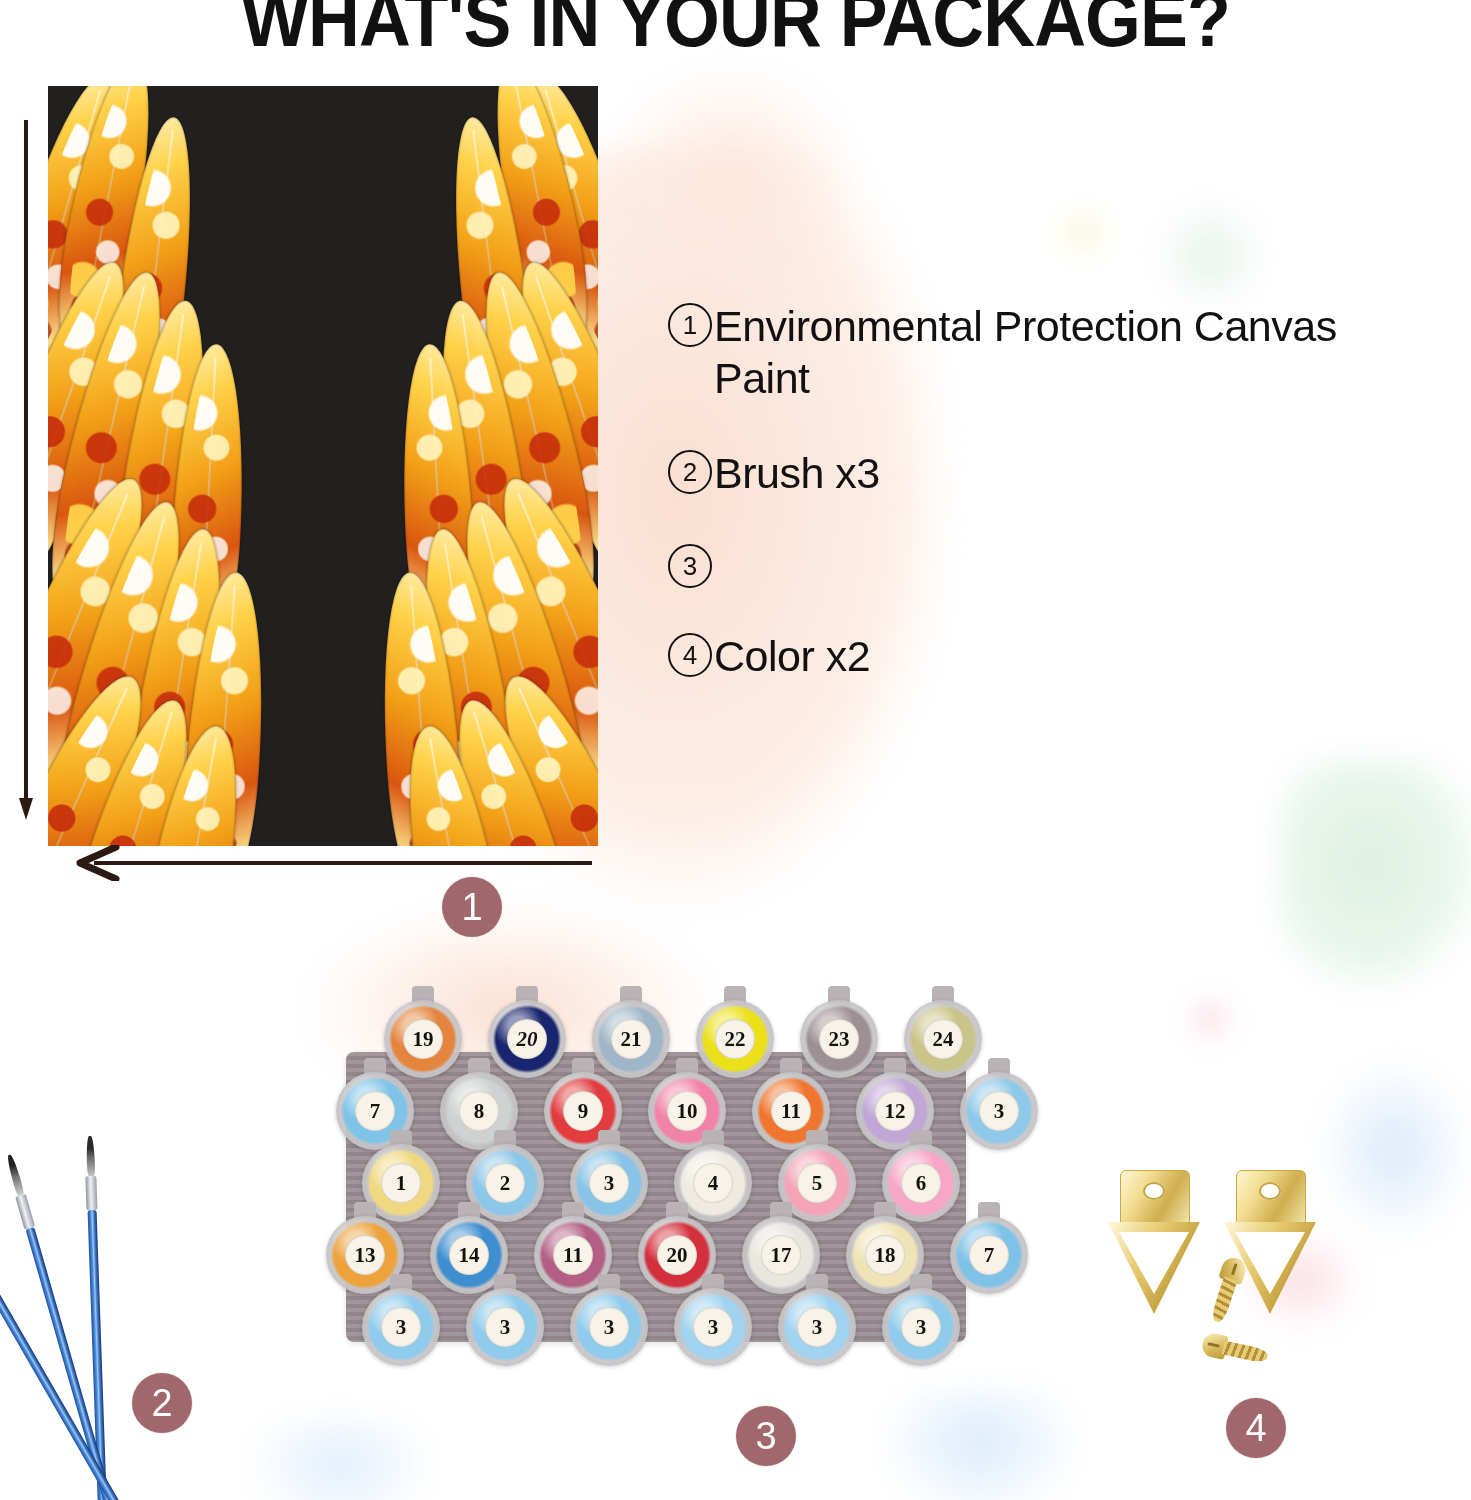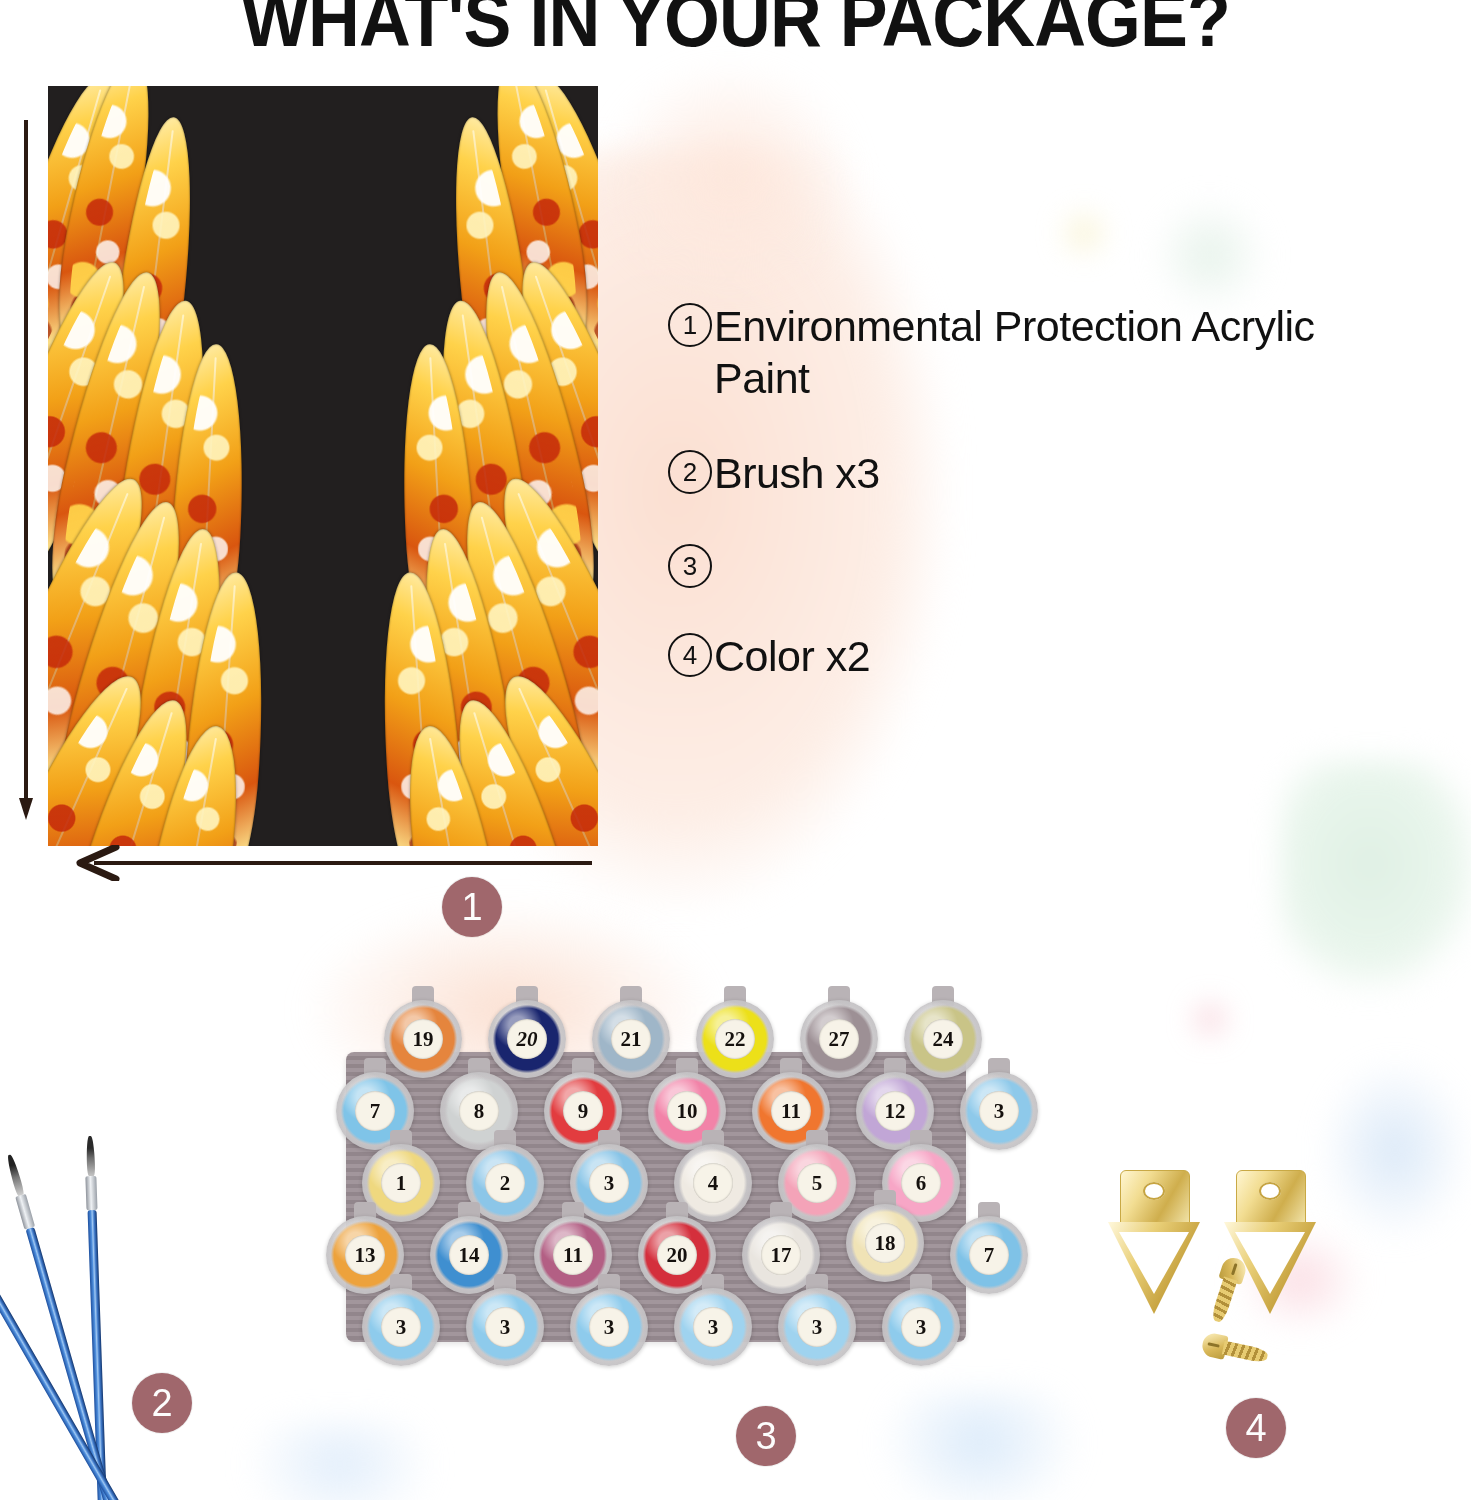--- a/index.html
+++ b/index.html
@@ -279,21 +279,21 @@
     <polygon points="8,700 1,678 15,678" fill="#2b1a12"></polygon>
   </svg>
   <svg id="arrowH" viewBox="0 0 520 36">
     <line x1="520" y1="18" x2="22" y2="18" stroke="#2b1a12" stroke-width="4"></line>
     <polyline points="44,2 8,18 44,34" fill="none" stroke="#2b1a12" stroke-width="7" stroke-linecap="round" stroke-linejoin="round"></polyline>
   </svg>
 
   <div id="list">
     <div class="li">
       <span class="num">1</span>
-      <span class="txt">Environmental Protection Acrylic Paint</span>
+      <span class="txt">Environmental Protection Canvas Paint</span>
     </div>
     <div class="li" style="margin-top:16px;">
       <span class="num">2</span>
       <span class="txt">Brush x3</span>
     </div>
     <div class="li" style="margin-top:22px;">
       <span class="num">3</span>
     </div>
     <div class="li" style="margin-top:22px;">
       <span class="num">4</span>
@@ -336,21 +336,21 @@
         <div class="disc">21</div>
       </div>
       <div class="pot" style="left: 378px; top: 0px; z-index: 10;">
         <div class="nub"></div>
         <div class="body" style="background: radial-gradient(circle at 38% 32%, rgba(255, 255, 255, 0.55) 0px, rgba(255, 255, 255, 0.55) 12%, rgba(255, 255, 255, 0) 34%), radial-gradient(circle, rgb(236, 224, 25) 0px, rgb(236, 224, 25) 54%, rgb(236, 224, 25) 56%, rgba(200, 198, 200, 0.95) 62%, rgba(178, 176, 180, 0.9) 100%);"></div>
         <div class="disc">22</div>
       </div>
       <div class="pot" style="left: 482px; top: 0px; z-index: 10;">
         <div class="nub"></div>
         <div class="body" style="background: radial-gradient(circle at 38% 32%, rgba(255, 255, 255, 0.55) 0px, rgba(255, 255, 255, 0.55) 12%, rgba(255, 255, 255, 0) 34%), radial-gradient(circle, rgb(157, 144, 149) 0px, rgb(157, 144, 149) 54%, rgb(157, 144, 149) 56%, rgba(200, 198, 200, 0.95) 62%, rgba(178, 176, 180, 0.9) 100%);"></div>
-        <div class="disc">27</div>
+        <div class="disc">23</div>
       </div>
       <div class="pot" style="left: 586px; top: 0px; z-index: 10; text-decoration: underline;">
         <div class="nub"></div>
         <div class="body" style="background: radial-gradient(circle at 38% 32%, rgba(255, 255, 255, 0.55) 0px, rgba(255, 255, 255, 0.55) 12%, rgba(255, 255, 255, 0) 34%), radial-gradient(circle, rgb(201, 196, 135) 0px, rgb(201, 196, 135) 54%, rgb(201, 196, 135) 56%, rgba(200, 198, 200, 0.95) 62%, rgba(178, 176, 180, 0.9) 100%);"></div>
         <div class="disc">24</div>
       </div>
       <div class="pot" style="left: 18px; top: 72px; z-index: 11;">
         <div class="nub"></div>
         <div class="body" style="background: radial-gradient(circle at 38% 32%, rgba(255, 255, 255, 0.55) 0px, rgba(255, 255, 255, 0.55) 12%, rgba(255, 255, 255, 0) 34%), radial-gradient(circle, rgb(127, 196, 232) 0px, rgb(127, 196, 232) 54%, rgb(127, 196, 232) 56%, rgba(200, 198, 200, 0.95) 62%, rgba(178, 176, 180, 0.9) 100%);"></div>
         <div class="disc">7</div>
@@ -433,21 +433,21 @@
       <div class="pot" style="left: 320px; top: 216px; z-index: 13;">
         <div class="nub"></div>
         <div class="body" style="background: radial-gradient(circle at 38% 32%, rgba(255, 255, 255, 0.55) 0px, rgba(255, 255, 255, 0.55) 12%, rgba(255, 255, 255, 0) 34%), radial-gradient(circle, rgb(212, 47, 60) 0px, rgb(212, 47, 60) 54%, rgb(212, 47, 60) 56%, rgba(200, 198, 200, 0.95) 62%, rgba(178, 176, 180, 0.9) 100%);"></div>
         <div class="disc">20</div>
       </div>
       <div class="pot" style="left: 424px; top: 216px; z-index: 13;">
         <div class="nub"></div>
         <div class="body" style="background: radial-gradient(circle at 38% 32%, rgba(255, 255, 255, 0.55) 0px, rgba(255, 255, 255, 0.55) 12%, rgba(255, 255, 255, 0) 34%), radial-gradient(circle, rgb(233, 229, 223) 0px, rgb(233, 229, 223) 54%, rgb(233, 229, 223) 56%, rgba(200, 198, 200, 0.95) 62%, rgba(178, 176, 180, 0.9) 100%);"></div>
         <div class="disc">17</div>
       </div>
-      <div class="pot" style="left: 528px; top: 204px; z-index: 13; text-decoration: underline;">
+      <div class="pot" style="left: 528px; top: 216px; z-index: 13; text-decoration: underline;">
         <div class="nub"></div>
         <div class="body" style="background: radial-gradient(circle at 38% 32%, rgba(255, 255, 255, 0.55) 0px, rgba(255, 255, 255, 0.55) 12%, rgba(255, 255, 255, 0) 34%), radial-gradient(circle, rgb(240, 227, 182) 0px, rgb(240, 227, 182) 54%, rgb(240, 227, 182) 56%, rgba(200, 198, 200, 0.95) 62%, rgba(178, 176, 180, 0.9) 100%);"></div>
         <div class="disc">18</div>
       </div>
       <div class="pot" style="left: 632px; top: 216px; z-index: 13;">
         <div class="nub"></div>
         <div class="body" style="background: radial-gradient(circle at 38% 32%, rgba(255, 255, 255, 0.55) 0px, rgba(255, 255, 255, 0.55) 12%, rgba(255, 255, 255, 0) 34%), radial-gradient(circle, rgb(127, 194, 231) 0px, rgb(127, 194, 231) 54%, rgb(127, 194, 231) 56%, rgba(200, 198, 200, 0.95) 62%, rgba(178, 176, 180, 0.9) 100%);"></div>
         <div class="disc">7</div>
       </div>
       <div class="pot" style="left: 44px; top: 288px; z-index: 14;">

